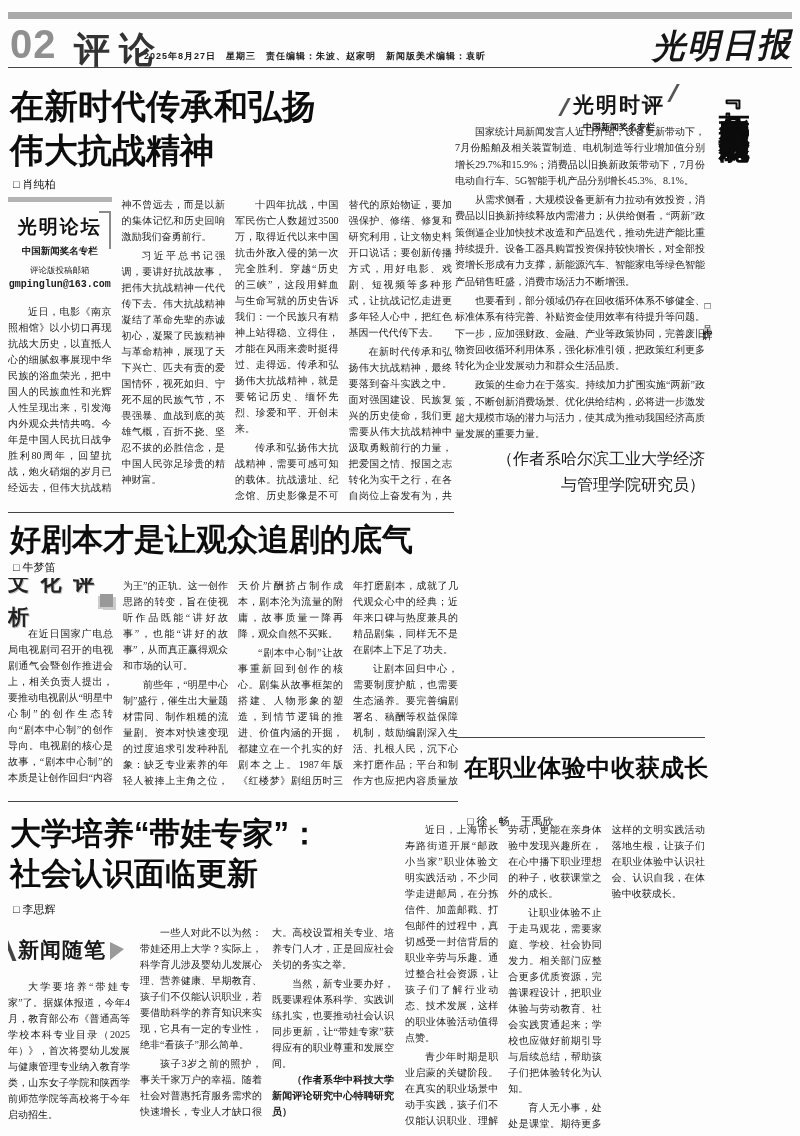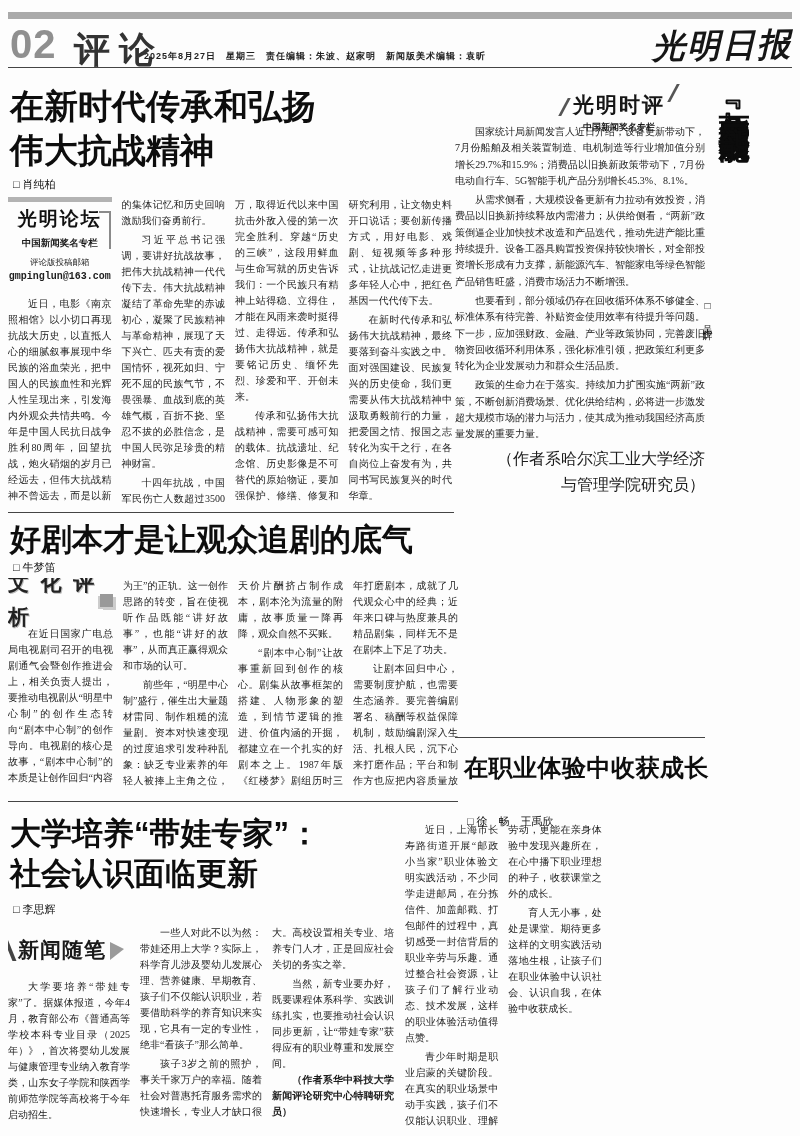--- a/index.html
+++ b/index.html
@@ -21,21 +21,21 @@
   
   .cols{column-gap:10px;column-fill:auto;overflow:hidden;font-size:10px;line-height:1.6;
         text-align:justify;color:#1c1c1c;}
   .cols p{margin:0 0 3px;text-indent:2em;}
   .wide{font-size:10px;line-height:1.63;text-align:justify;color:#1c1c1c;overflow:hidden;}
   .wide p{margin:0 0 3px;text-indent:2em;}
   .credit{font-weight:bold;text-indent:2em;font-size:10px;}
   .credit-right{text-align:right;text-indent:0;font-size:16px;}
   
   .forum-box{height:84px;margin-bottom:8px;text-align:center;position:relative;
-             border-top:5px solid #b3b3b3;padding-top:2px;break-inside:avoid;}
+             border-top:5px solid #b3b3b3;padding-top:10px;break-inside:avoid;}
   .forum-box .corner{position:absolute;right:1px;top:9px;width:10px;height:36px;
              border-right:2px solid #8a8a8a;border-top:2px solid #8a8a8a;}
   .forum-title{font-size:19px;font-weight:bold;letter-spacing:2px;color:#111;}
   .forum-sub{font-size:9.5px;font-weight:bold;margin-top:2px;}
   .forum-note{font-size:8.5px;margin-top:4px;color:#222;}
   .forum-mail{font-size:10px;font-weight:bold;font-family:Liberation Mono, monospace;}
   
   .shiping{text-align:center;}
   .shiping-title{font-size:21px;font-weight:bold;letter-spacing:2px;color:#161616;display:inline-block;}
   .slash{display:inline-block;width:3px;height:18px;background:#555;transform:skewX(-28deg);}
@@ -147,15 +147,16 @@
     </div>
   <p class="credit">（作者系华中科技大学新闻评论研究中心特聘研究员）</p>
 </div>
 
 <div class="abs headline" style="left:464px;top:752px;font-size:24px;letter-spacing:0.5px;">在职业体验中收获成长</div>
 <div class="abs byline" style="left:467px;top:814px;">□ 徐　畅　王禹欣</div>
 <div class="abs cols" style="left:405px;top:822px;width:300px;height:310px;column-count:3;">
   <div>
       <p>近日，上海市长寿路街道开展“邮政小当家”职业体验文明实践活动，不少同学走进邮局，在分拣信件、加盖邮戳、打包邮件的过程中，真切感受一封信背后的职业辛劳与乐趣。通过整合社会资源，让孩子们了解行业动态、技术发展，这样的职业体验活动值得点赞。</p>
       <p>青少年时期是职业启蒙的关键阶段。在真实的职业场景中动手实践，孩子们不仅能认识职业、理解劳动，更能在亲身体验中发现兴趣所在，在心中播下职业理想的种子，收获课堂之外的成长。</p>
+      <p>让职业体验不止于走马观花，需要家庭、学校、社会协同发力。相关部门应整合更多优质资源，完善课程设计，把职业体验与劳动教育、社会实践贯通起来；学校也应做好前期引导与后续总结，帮助孩子们把体验转化为认知。</p>
       <p>育人无小事，处处是课堂。期待更多这样的文明实践活动落地生根，让孩子们在职业体验中认识社会、认识自我，在体验中收获成长。</p>
     </div>
 </div>
 
 </body></html>

